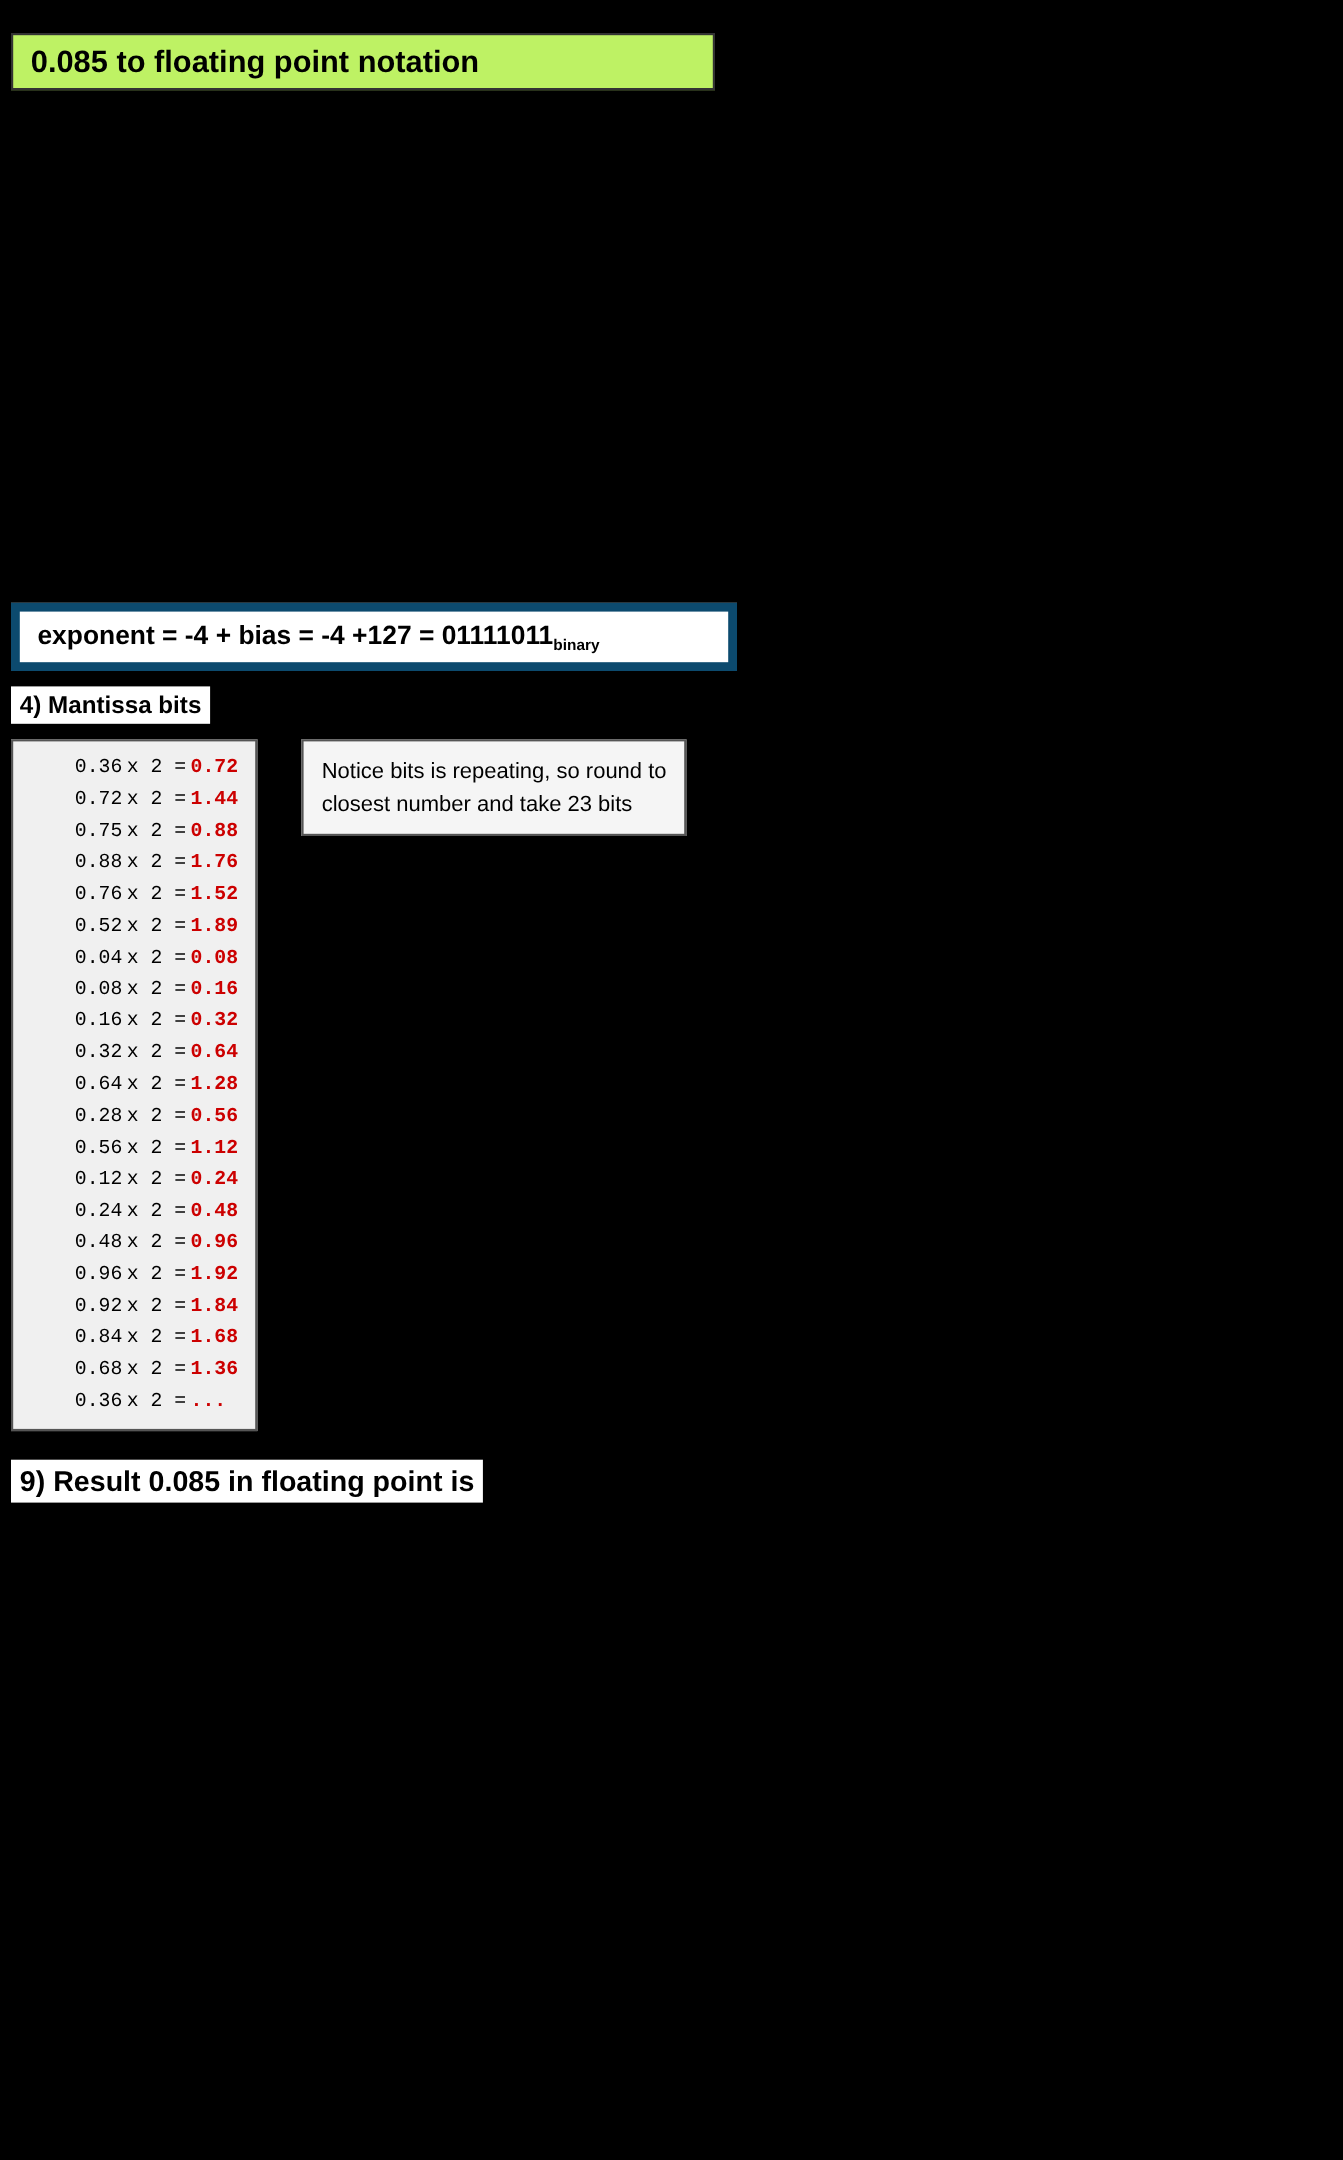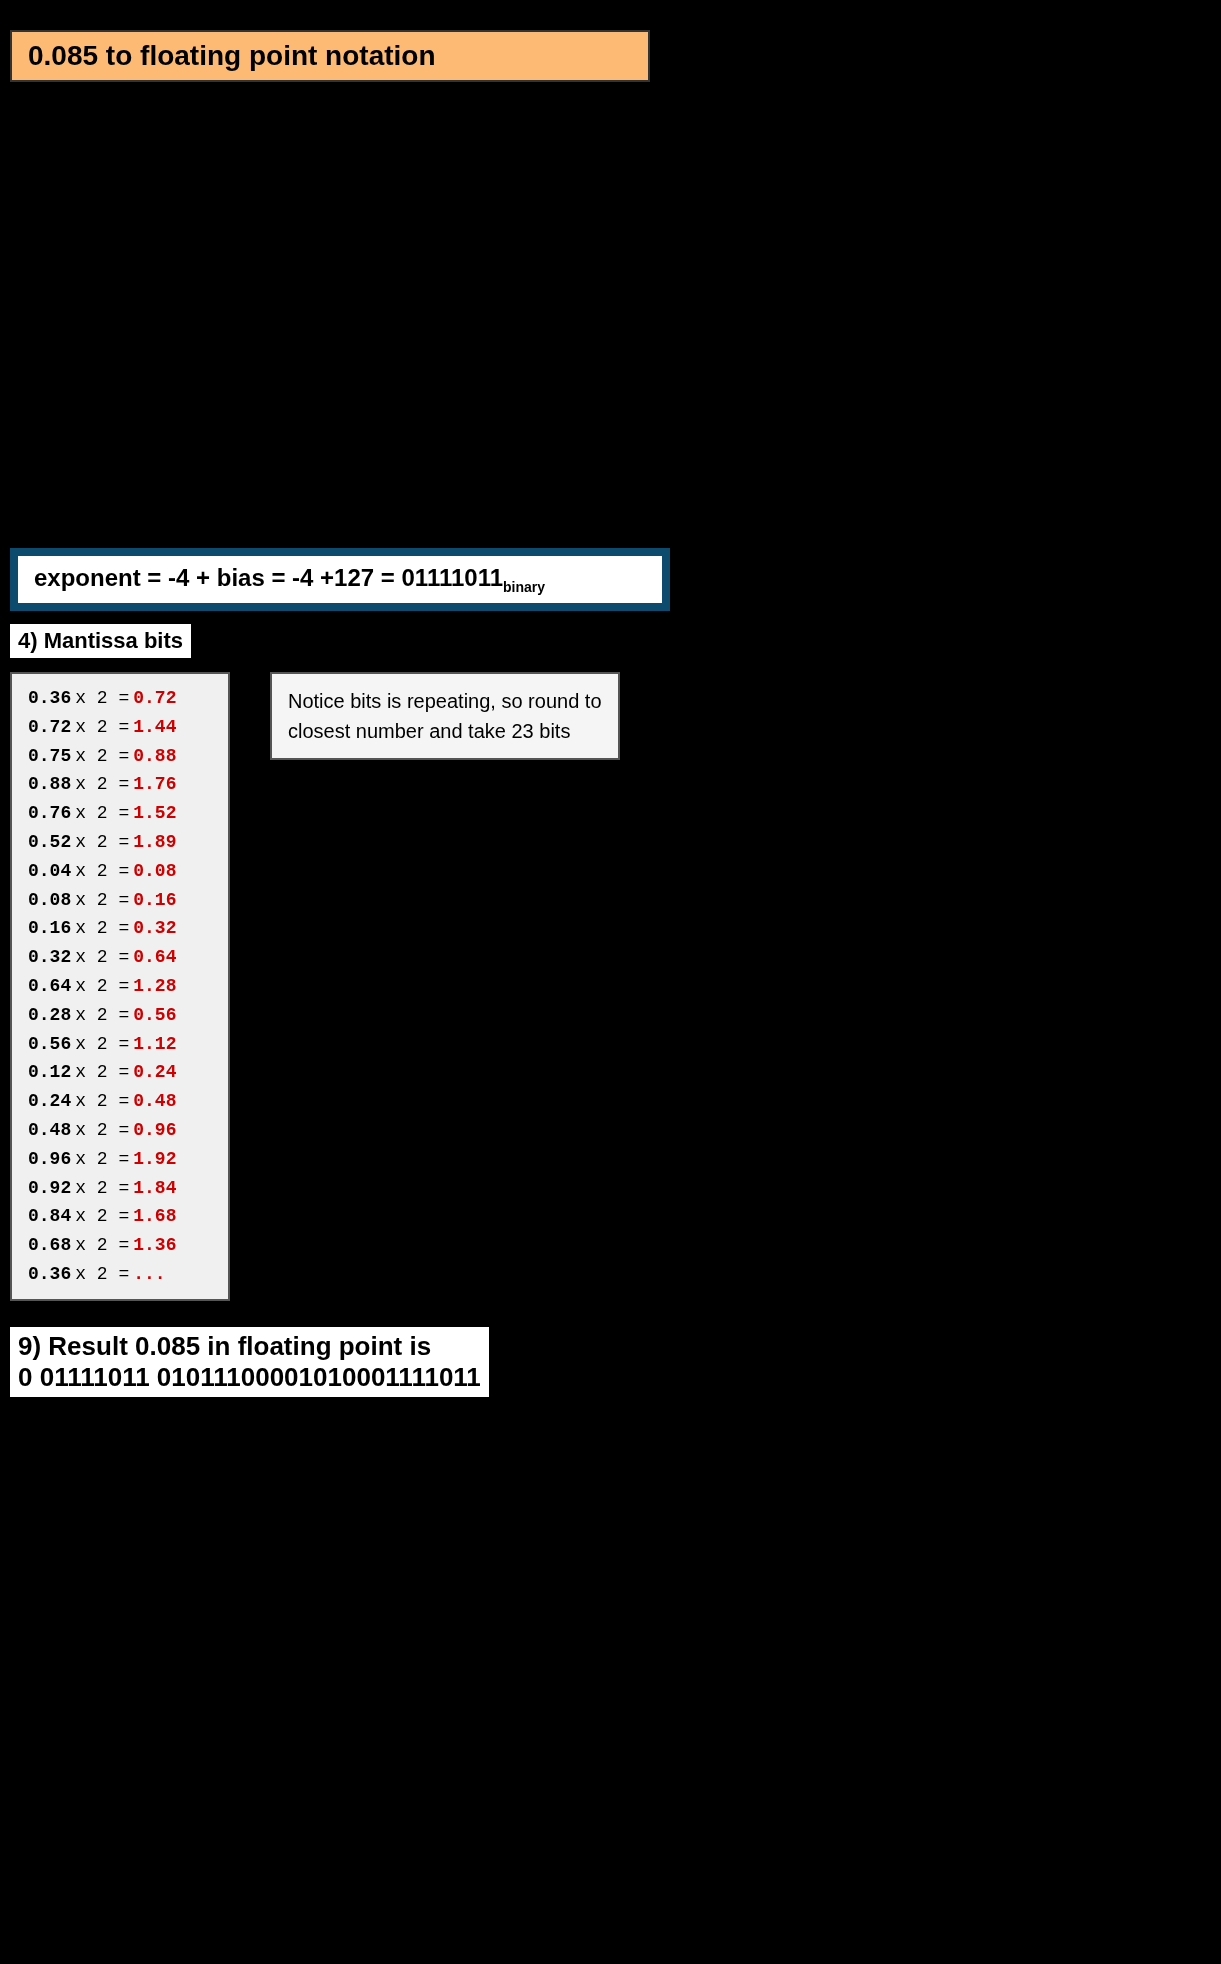--- a/index.html
+++ b/index.html
@@ -7,21 +7,21 @@
       width: 1221px;
       min-height: 1964px;
       background: #000;
       font-family: Arial, sans-serif;
       position: relative;
     }
     .title-box {
       position: absolute;
       top: 30px;
       left: 10px;
-      background: #fdba74;
+      background: #bef264;
       border: 2px solid #333;
       padding: 8px 16px;
       width: 640px;
     }
     .title-text {
       font-size: 28px;
       font-weight: bold;
       color: #000;
     }
     .exponent-box {
@@ -71,21 +71,21 @@
       font-size: 18px;
       line-height: 1.6;
       min-width: 220px;
     }
     .mantissa-table .row {
       display: flex;
       flex-direction: row;
       gap: 4px;
     }
     .red { color: #cc0000; font-weight: bold; }
-    .black-bold { color: #000; font-weight: bold; }
+    .black-bold { color: #000; font-weight: normal; margin-left: 40px; }
     .notice-box {
       background: #f5f5f5;
       border: 2px solid #555;
       padding: 12px 16px;
       max-width: 480px;
       margin-left: 20px;
       font-size: 20px;
       color: #000;
       line-height: 1.5;
       align-self: flex-start;
@@ -242,14 +242,13 @@
     </div>
     <div class="binary-repr" style="margin-top:20px; color:#000;">
       <span>binary representation of 0.085:</span><br>
       <span>0.010111000010100011...</span>
     </div>
   </div>
 </div>
 
 <div class="result-section" style="top: 1326.8px;">
   <div class="result-text">9) Result 0.085 in floating point is</div>
-  <div class="result-text">0 01111011 01011100001010001111011</div>
 </div>
 
 </body></html>

